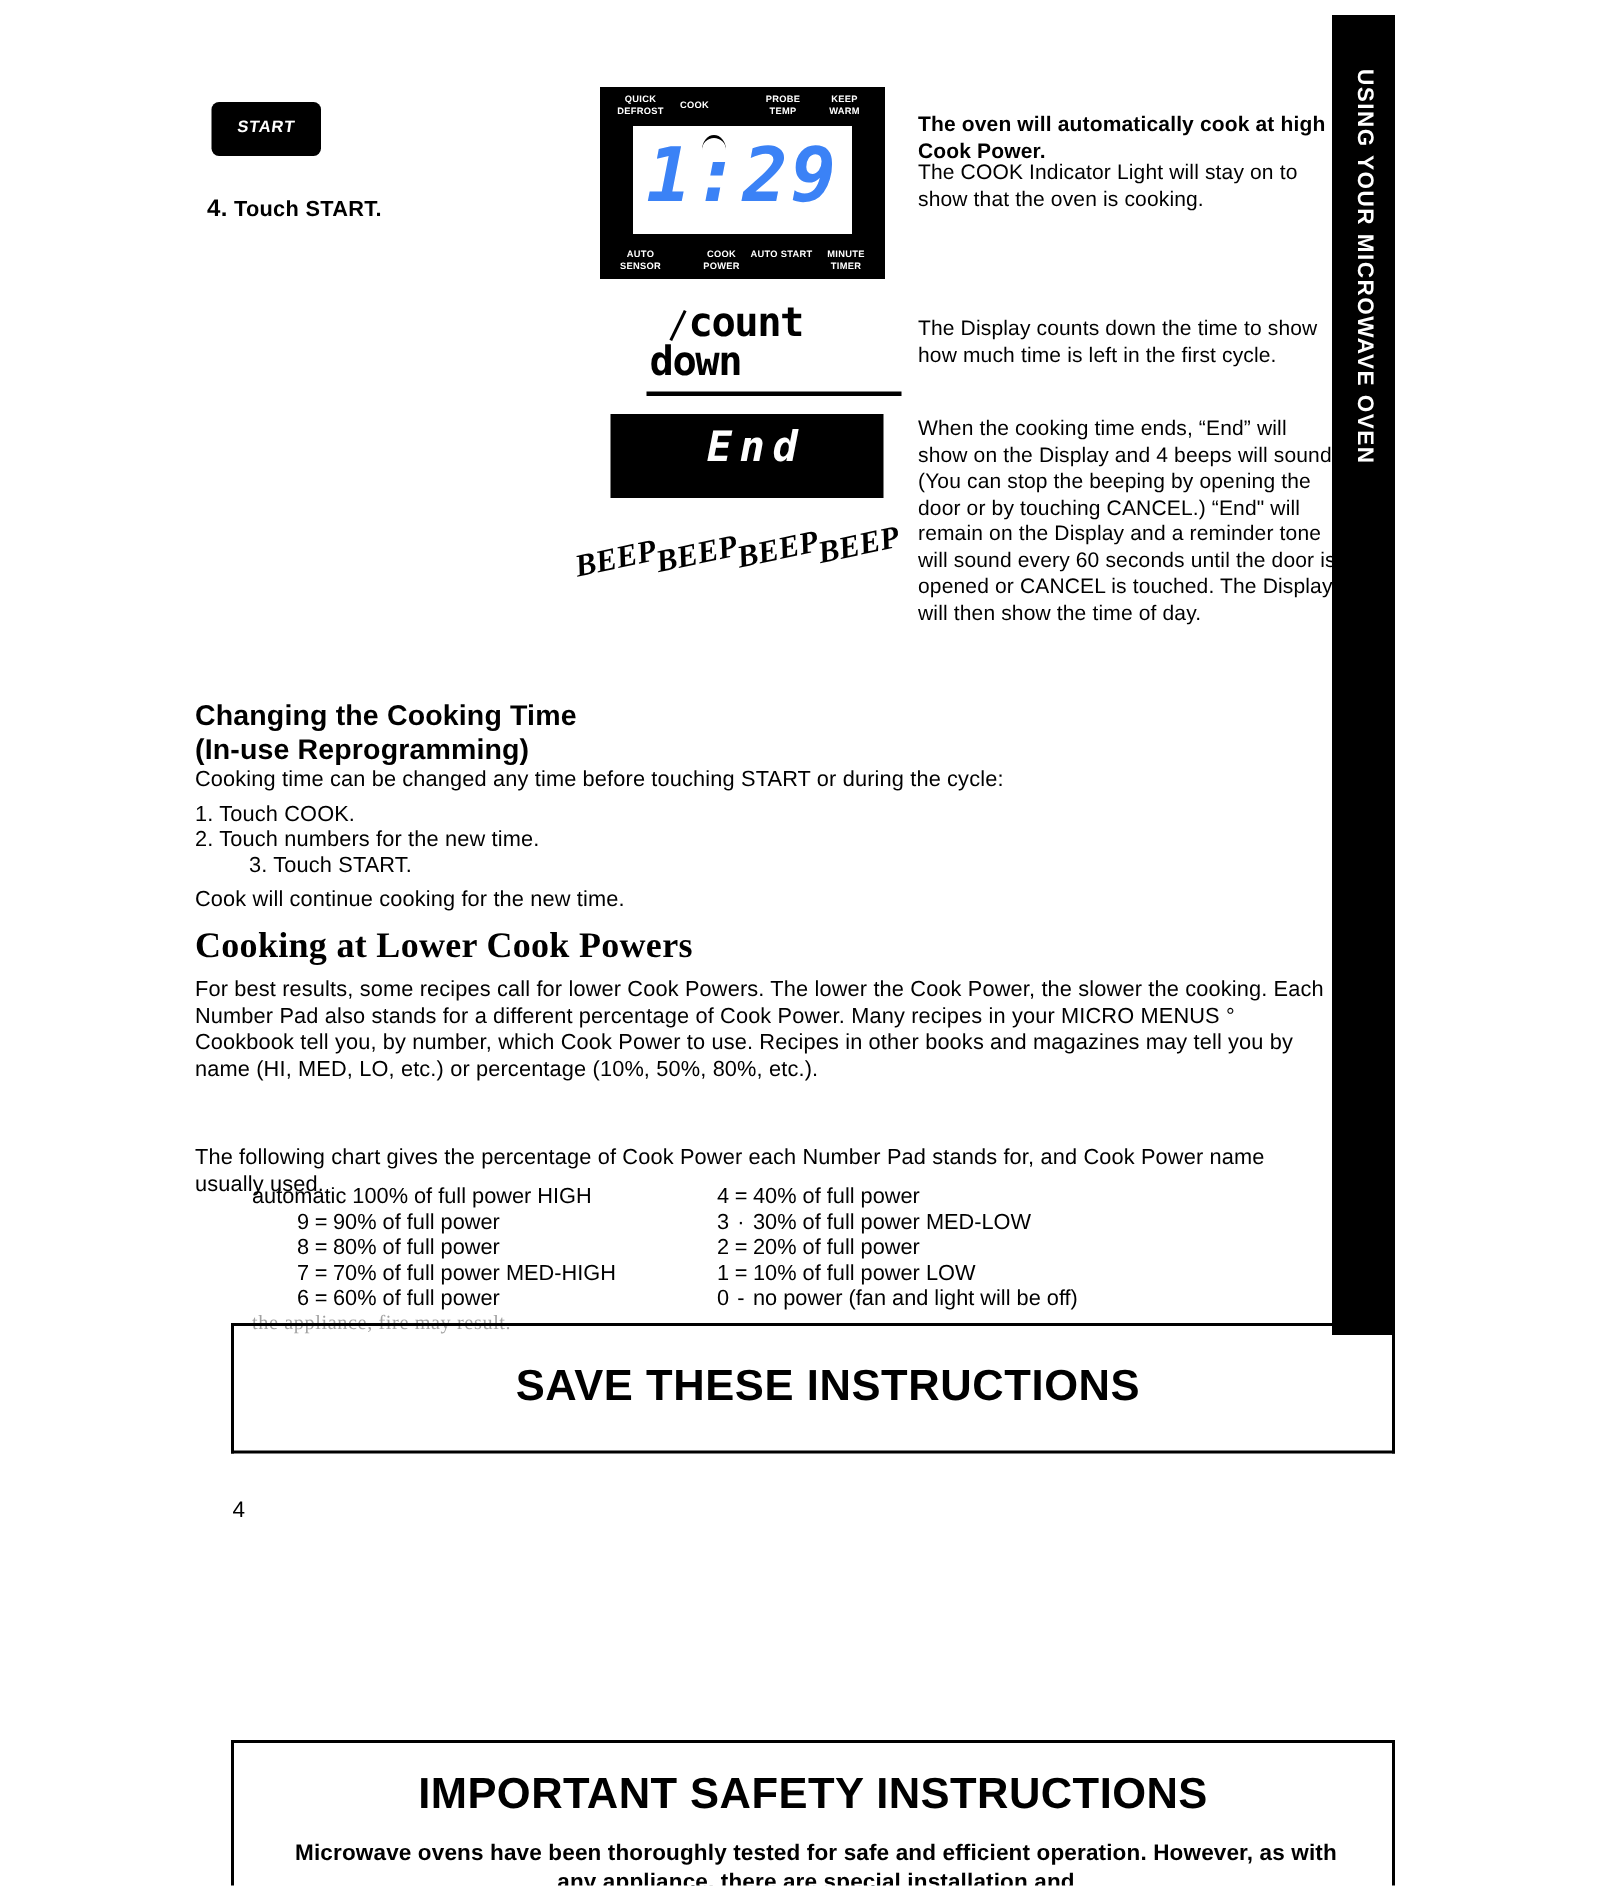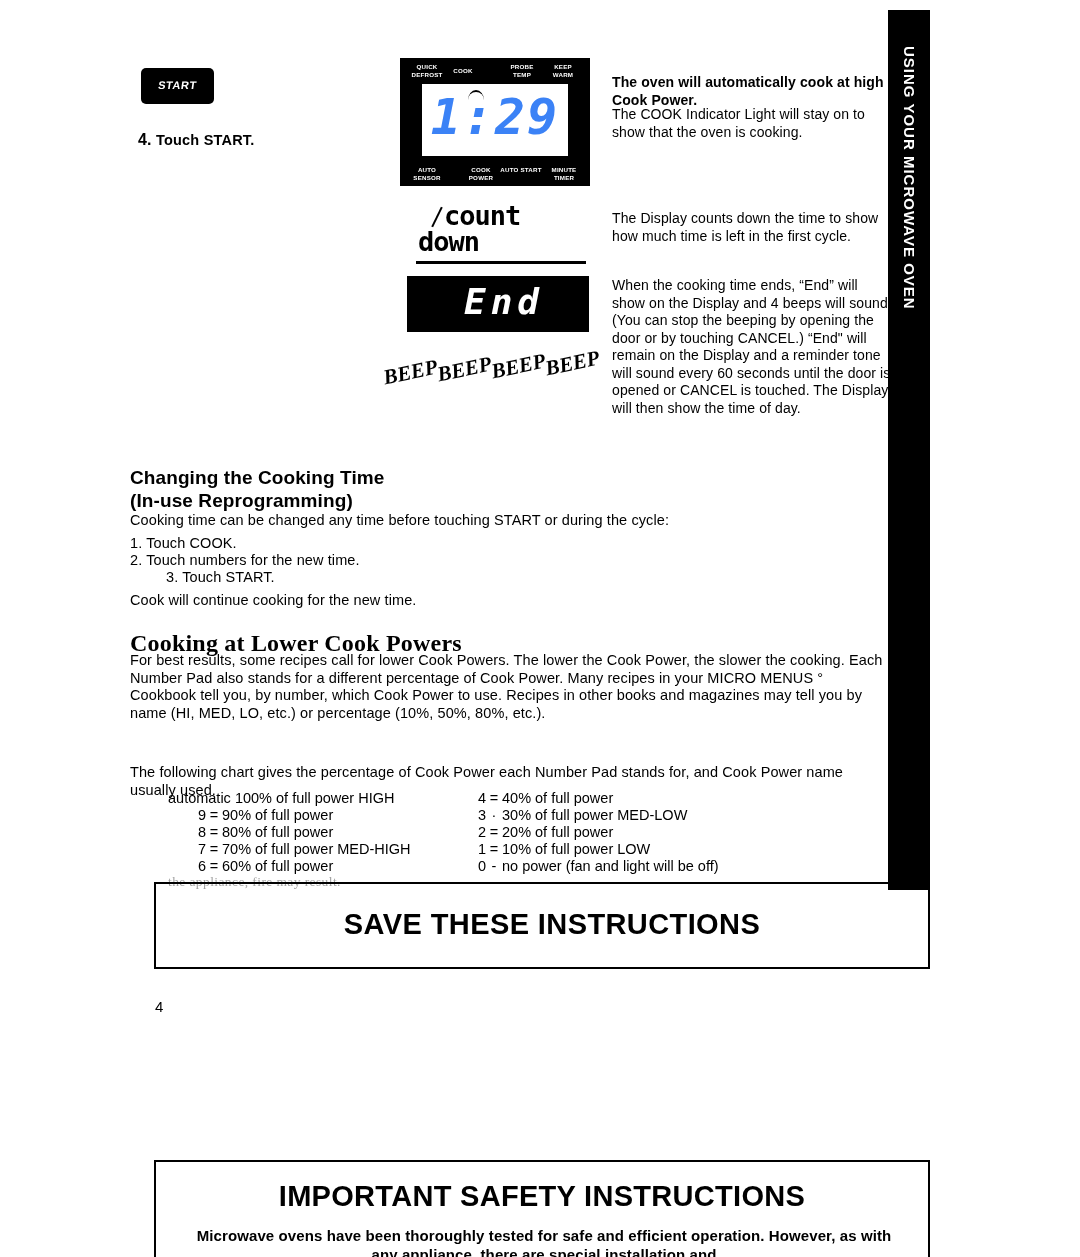--- a/index.html
+++ b/index.html
@@ -116,21 +116,21 @@
     top: 6px;
     width: 16px;
     height: 8px;
     border-top: 2px solid #000;
     border-radius: 50%/100% 100% 0 0;
   }
 
   
   .countdown {
     position: absolute;
-    left: 408px;
+    left: 423px;
     top: 200px;
     width: 180px;
     height: 66px;
   }
   .cd-text {
     position: absolute;
     font-family: "DejaVu Sans Mono", monospace;
     font-weight: bold;
     font-size: 27px;
     letter-spacing: -1px;
@@ -166,21 +166,21 @@
     background: #000;
   }
   .end-display span {
     position: absolute;
     left: 12px; right: 0;
     top: 5px;
     text-align: center;
     color: #fff;
     font-family: "DejaVu Sans Mono", monospace;
     font-weight: bold;
-    font-size: 36px;
+    font-size: 28px;
     letter-spacing: 5px;
     font-style: italic;
   }
 
   
   .beeps { position: absolute; left: 383px; top: 348px; width: 220px; height: 42px; }
   .beep {
     position: absolute;
     font-family: "Liberation Serif", serif;
     font-weight: bold;
@@ -219,21 +219,20 @@
   }
   #h-change { top: 466px; width: 430px; }
 
   .h-serif {
     position: absolute;
     left: 130px;
     font-family: "Liberation Serif", serif;
     font-weight: bold;
     font-size: 24px;
     letter-spacing: .2px;
-    margin-top: 12px;
   }
   #h-cooking { top: 618px; }
 
   .btext {
     position: absolute;
     left: 130px;
     font-size: 14.5px;
     line-height: 17.5px;
     letter-spacing: .1px;
   }

